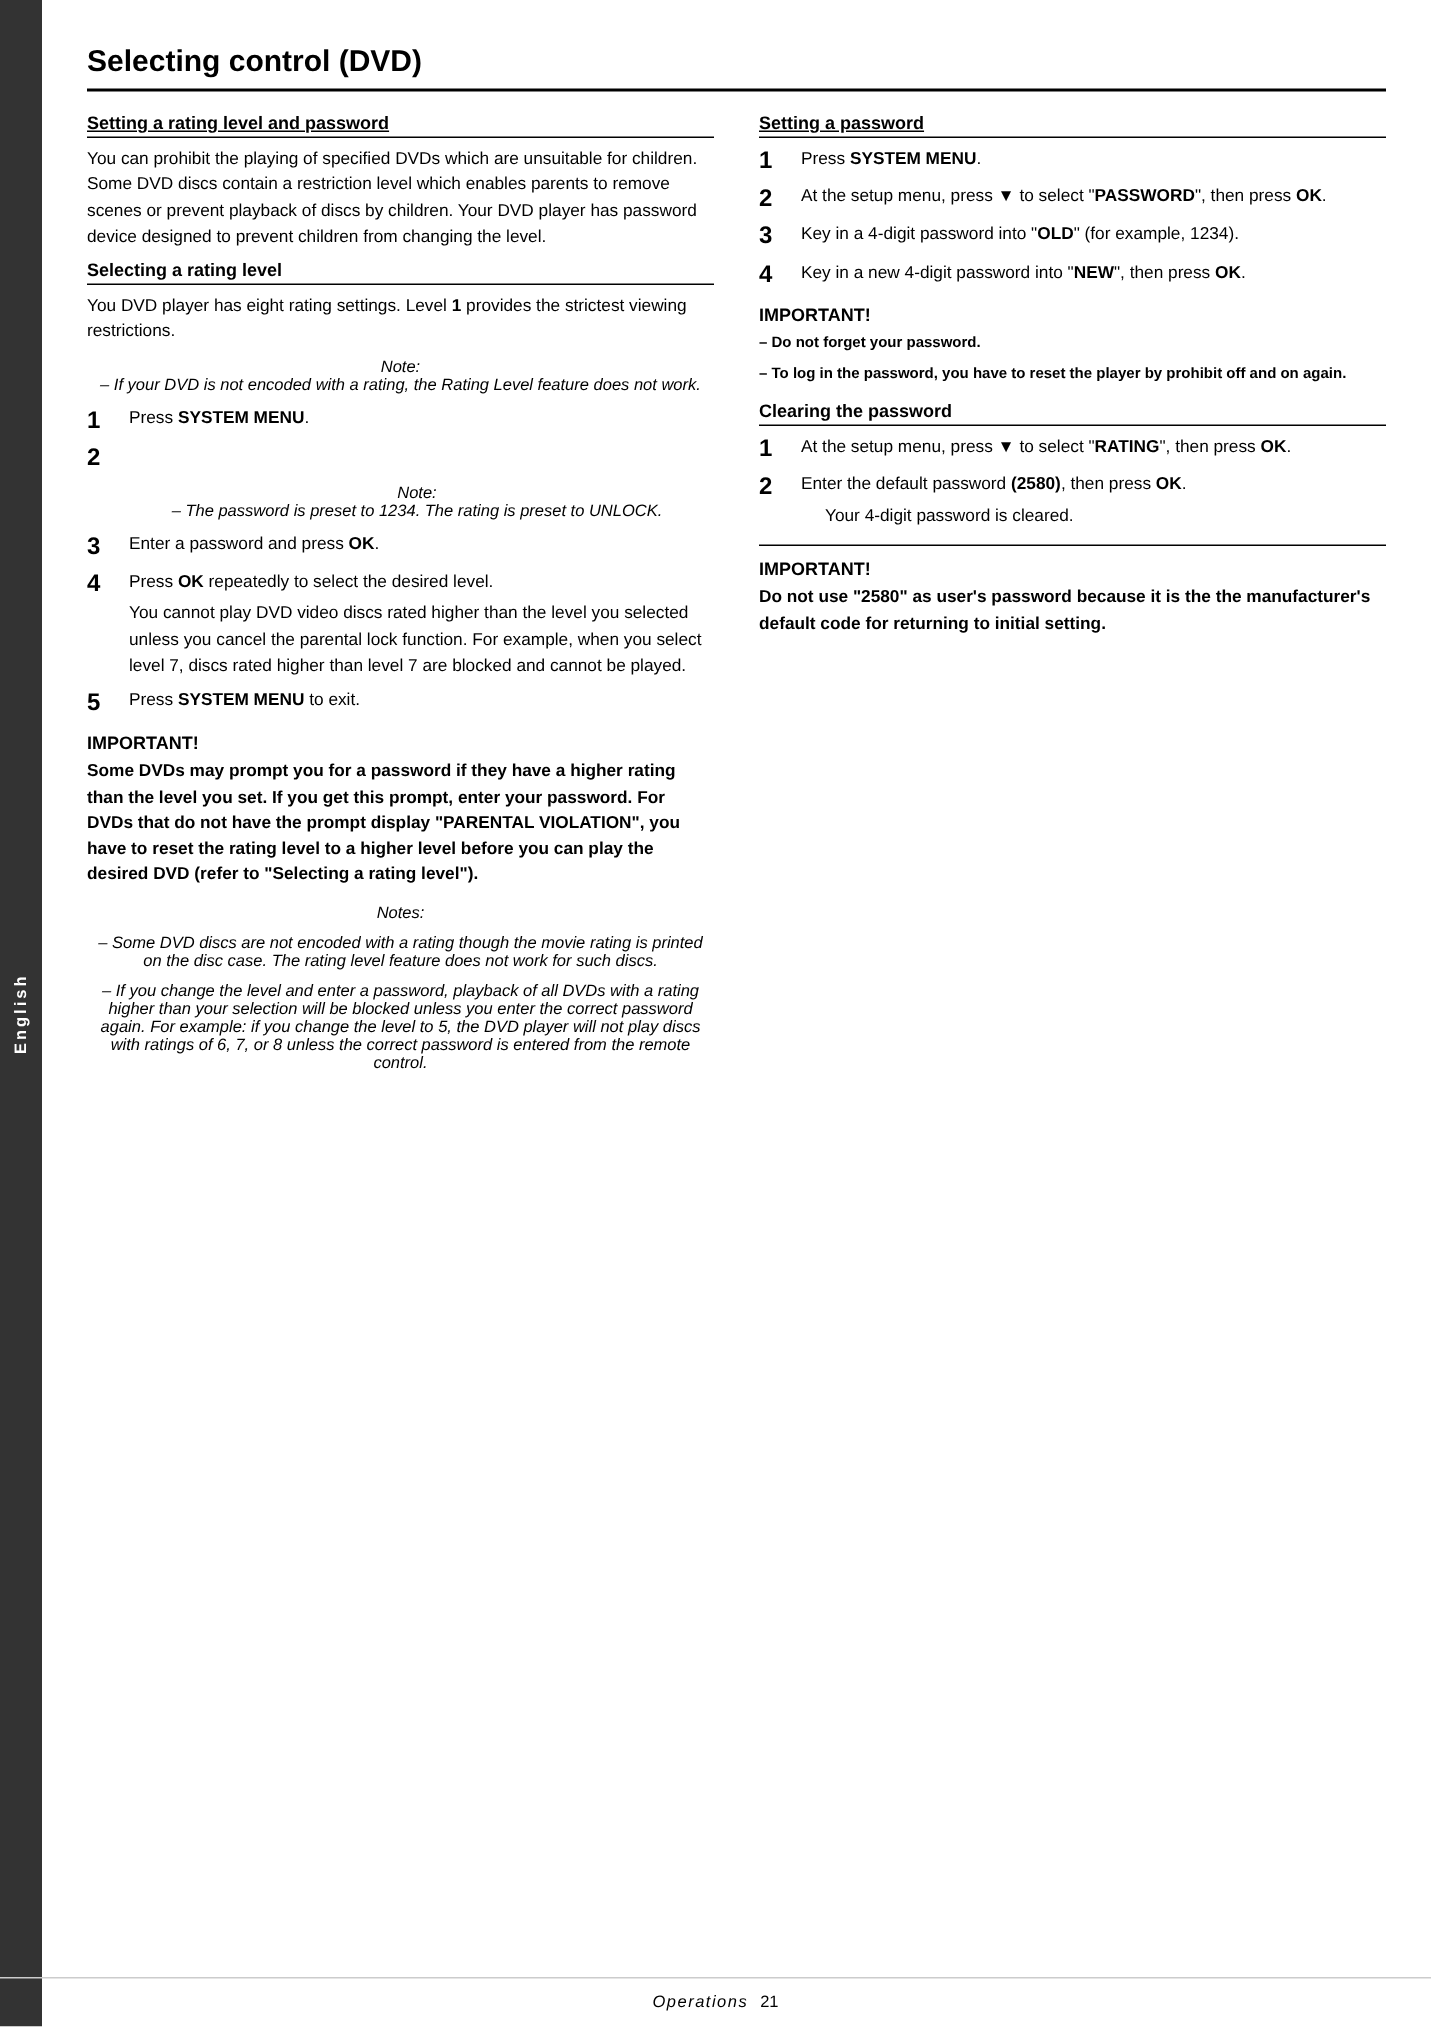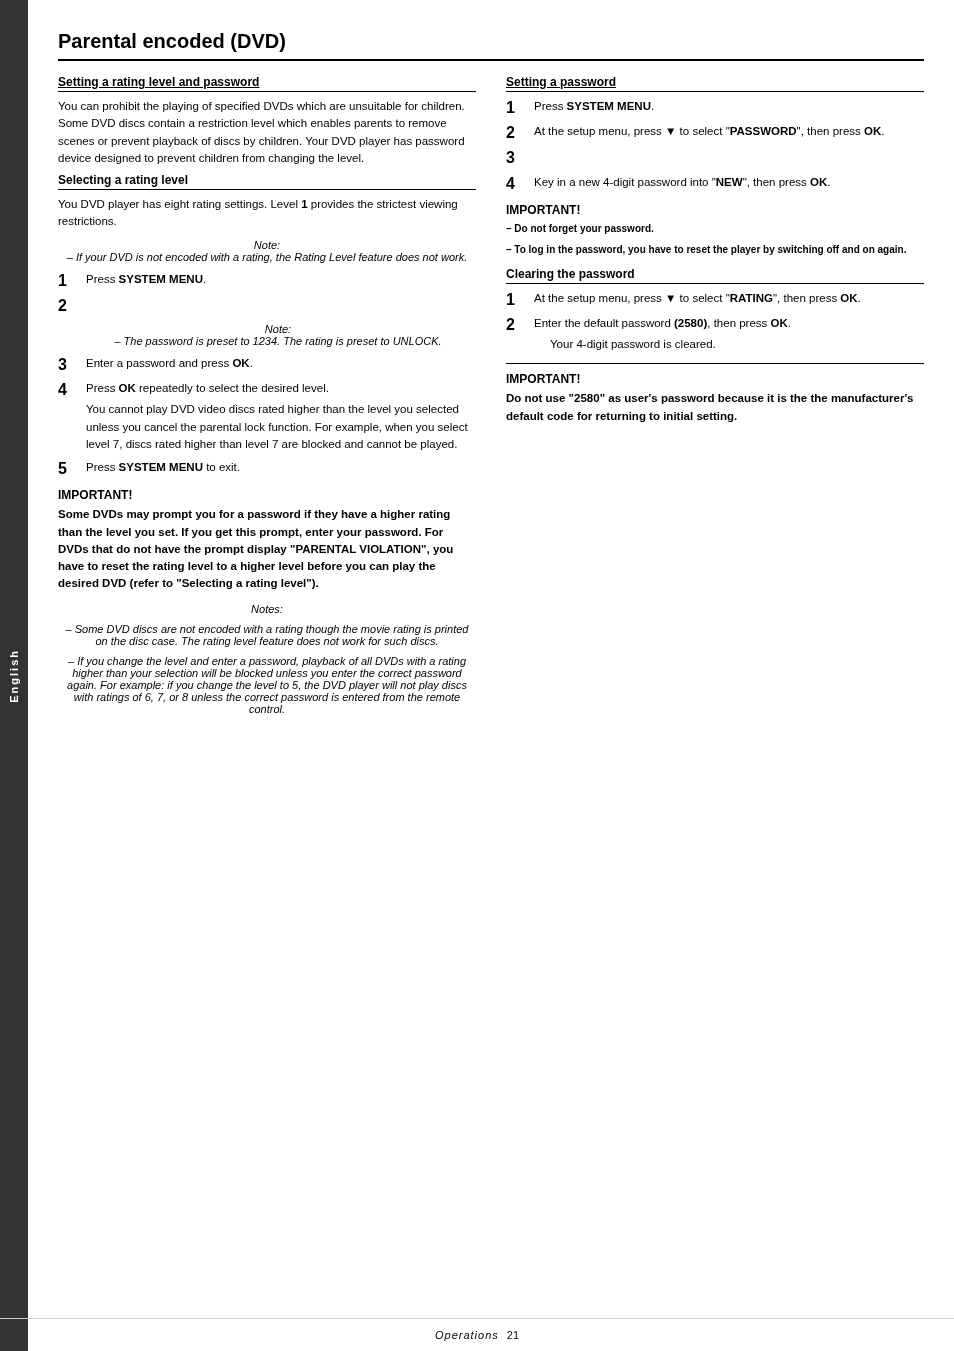--- a/index.html
+++ b/index.html
@@ -159,21 +159,21 @@
 </head>
 <body>
 
 <div class="page">
 
   <div class="sidebar">
     <span class="sidebar-text">English</span>
   </div>
 
   <div class="content">
-    <h1>Parental encoded (DVD)</h1>
+    <h1>Selecting control (DVD)</h1>
 
     <div class="two-col">
 
       <div class="left-col">
 
         <div class="section-title">Setting a rating level and password</div>
         <p>You can prohibit the playing of specified DVDs which are unsuitable for children. Some DVD discs contain a restriction level which enables parents to remove scenes or prevent playback of discs by children. Your DVD player has password device designed to prevent children from changing the level.</p>
 
         <div class="section-title">Selecting a rating level</div>
         <p>You DVD player has eight rating settings. Level <strong>1</strong> provides the strictest viewing restrictions.</p>
@@ -237,31 +237,32 @@
           <li>
             <span class="step-num">1</span>
             <span class="step-content">Press <strong>SYSTEM MENU</strong>.</span>
           </li>
           <li>
             <span class="step-num">2</span>
             <span class="step-content">At the setup menu, press ▼ to select "<strong>PASSWORD</strong>", then press <strong>OK</strong>.</span>
           </li>
           <li>
             <span class="step-num">3</span>
+            <span class="step-content">Key in a 4-digit password into "<strong>OLD</strong>" (for example, 1234).</span>
           </li>
           <li>
             <span class="step-num">4</span>
             <span class="step-content">Key in a new 4-digit password into "<strong>NEW</strong>", then press <strong>OK</strong>.</span>
           </li>
         </ol>
 
         <div class="important-box">
           <div class="important-title">IMPORTANT!</div>
           <p class="important-text">– Do not forget your password.</p>
-          <p class="important-text">– To log in the password, you have to reset the player by switching off and on again.</p>
+          <p class="important-text">– To log in the password, you have to reset the player by prohibit off and on again.</p>
         </div>
 
         <div class="section-title">Clearing the password</div>
 
         <ol class="step-list">
           <li>
             <span class="step-num">1</span>
             <span class="step-content">At the setup menu, press ▼ to select "<strong>RATING</strong>", then press <strong>OK</strong>.</span>
           </li>
           <li>

